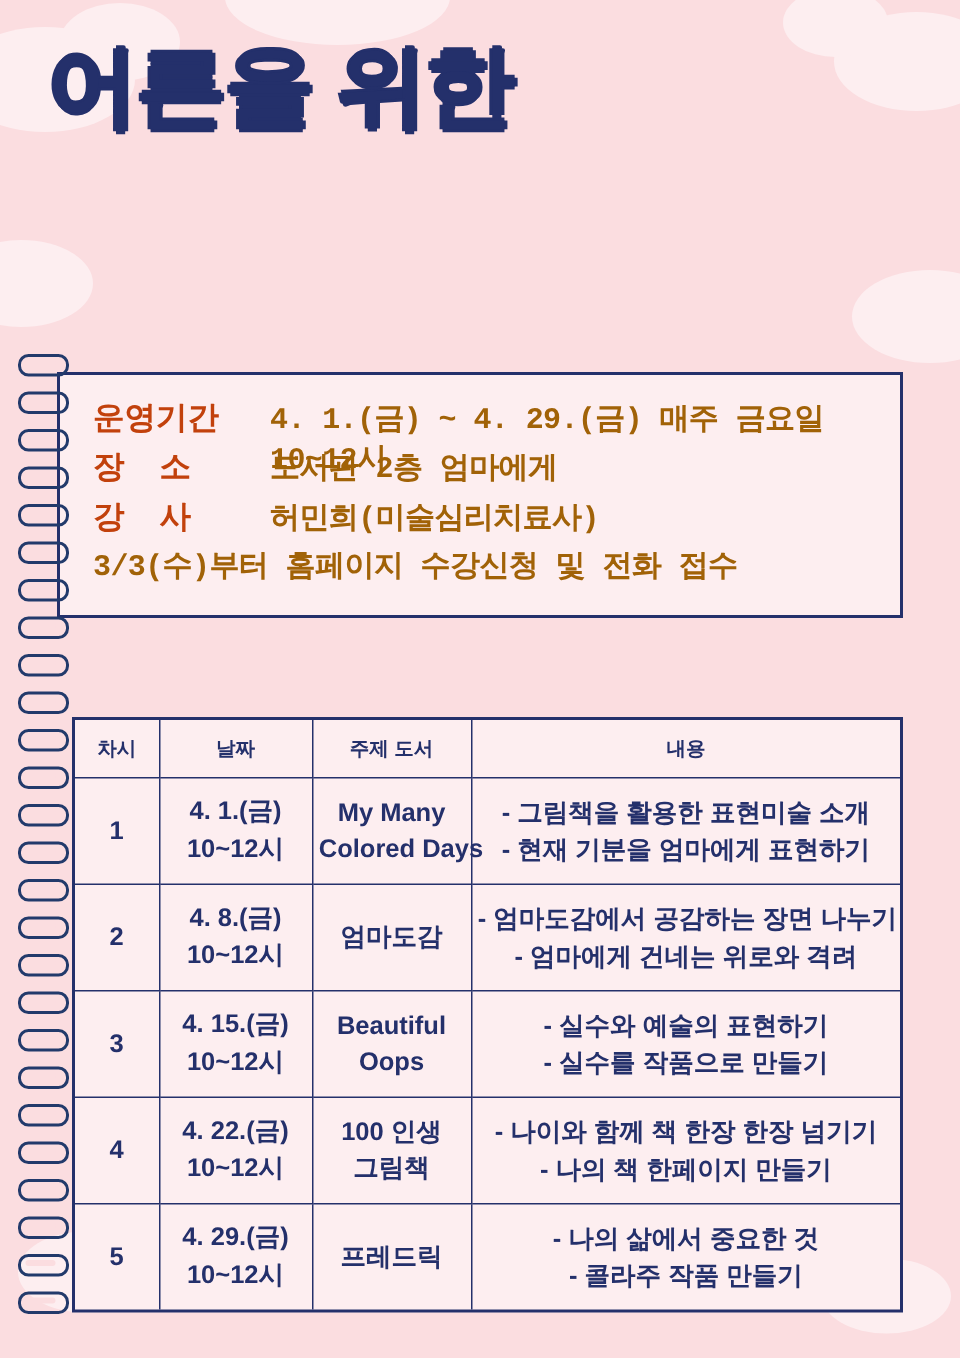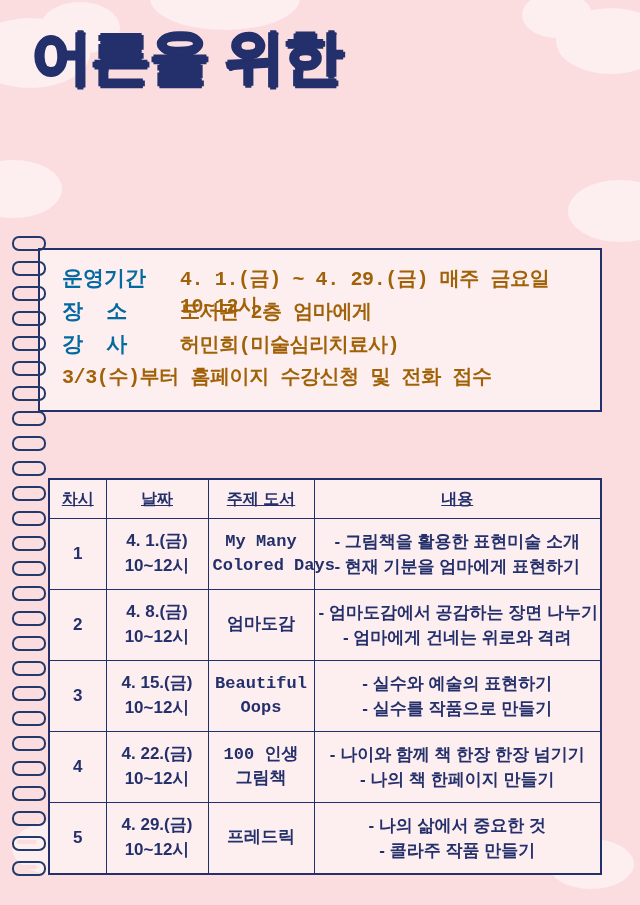--- a/index.html
+++ b/index.html
@@ -95,21 +95,21 @@
     z-index: 5;
   }
   .info-row {
     display: flex;
     align-items: baseline;
     height: 33px;
   }
   .info-label {
     width: 118px;
     flex: 0 0 118px;
-    color: #0369a1;
+    color: #c2410c;
     font-weight: bold;
     font-size: 21px;
     letter-spacing: 0px;
     white-space: pre;
   }
   .info-value {
     color: #a16207;
     font-weight: bold;
     font-size: 20px;
     letter-spacing: -0.4px;
@@ -143,32 +143,31 @@
     color: #24306b;
     font-size: 17px;
     font-weight: bold;
     padding: 6px 4px;
     text-align: center;
     vertical-align: middle;
   }
   table.schedule thead th {
     height: 30px;
     padding: 4px;
-    font-size: 16px;
-    text-decoration: underline;
+    font-size: 13px;
   }
   table.schedule tbody td { height: 58px; }
   td.content {
     text-align: left;
     padding-left: 12px;
     line-height: 1.5;
     font-size: 16.5px;
   }
   .dl { line-height: 1.45; }
-  .bk { line-height: 1.4; font-family: Liberation Mono, monospace; }
+  .bk { line-height: 1.4; }
   .cl { display: block; white-space: nowrap; }
   
   table.schedule tr > *:first-child { border-left: none; }
   table.schedule tr > *:last-child  { border-right: none; }
   table.schedule thead tr > * { border-top: none; }
   table.schedule tbody tr:last-child > * { border-bottom: none; }
 </style>
 </head>
 <body>
 

